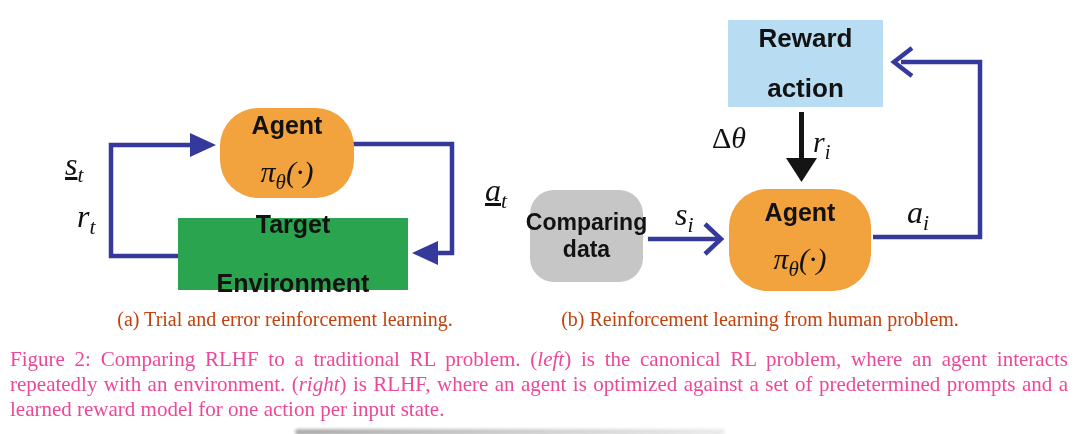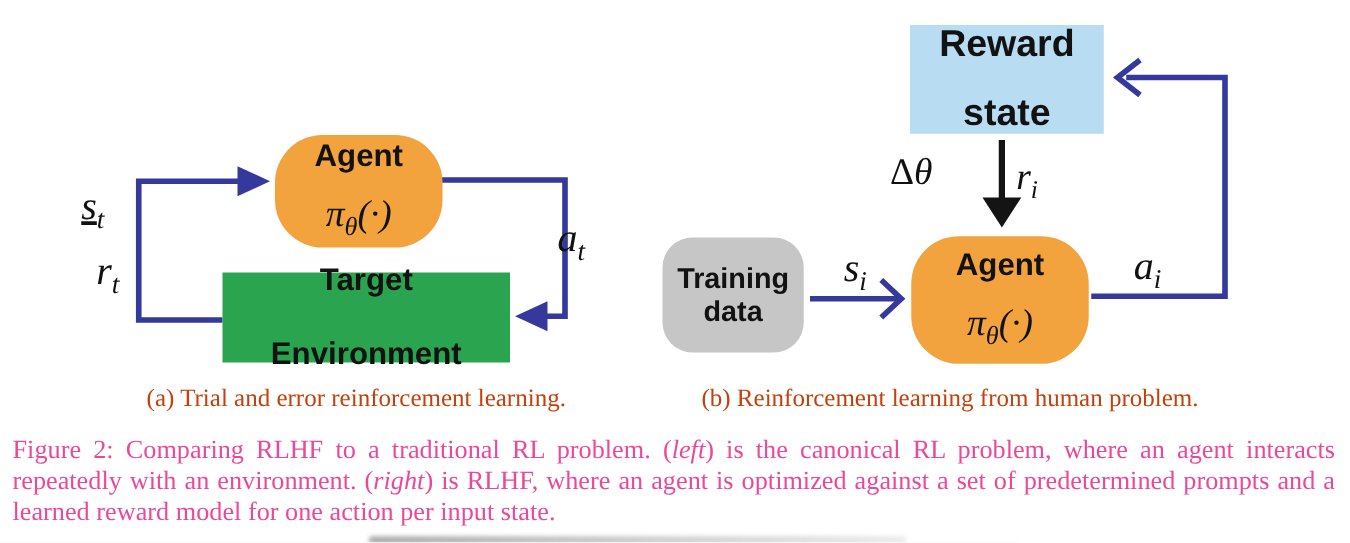--- a/index.html
+++ b/index.html
@@ -30,21 +30,21 @@
   .box .line{display:block;}
   .agent-box{background:var(--orange);border-radius:38px;}
   .agent-box .box-title{font-size:25px;line-height:1.0;}
   .policy{
     font-family:"Liberation Serif","DejaVu Serif",serif;
     font-weight:normal;font-style:italic;
     font-size:30px;line-height:1.05;margin-top:18px;
   }
   .policy sub{font-size:0.7em;font-style:italic;}
   .env-box{background:var(--green);font-size:25px;line-height:1.1;}
-  .reward-box{background:var(--light-blue);font-size:30px;line-height:1.15;gap:20px;}
+  .reward-box{background:var(--light-blue);font-size:26px;line-height:1.15;gap:20px;}
   .training-box{background:var(--gray);border-radius:24px;font-size:23px;line-height:1.18;}
   .mlabel{
     position:absolute;
     font-family:"Liberation Serif","DejaVu Serif",serif;
     font-style:italic;font-size:32px;line-height:1;color:#111;
   }
   .mlabel sub{font-size:0.68em;}
   .mlabel .upright{font-style:normal;}
   .subcaption{
     position:absolute;top:308px;
@@ -91,31 +91,31 @@
     <span class="policy"><span>π</span><sub>θ</sub><span>(·)</span></span>
   </div>
 
   <div class="box env-box" style="left:178px;top:218px;width:230px;height:72px;gap:32px;">
     <span class="line">Target</span>
     <span class="line">Environment</span>
   </div>
 
   <div class="mlabel" style="left:65px;top:148px;text-decoration:underline;"><span>s</span><sub>t</sub></div>
   <div class="mlabel" style="left:77px;top:200px;"><span>r</span><sub>t</sub></div>
-  <div class="mlabel" style="left:446px;top:174px;"><span>a</span><sub>t</sub></div>
+  <div class="mlabel" style="left:485px;top:174px;text-decoration:underline;"><span>a</span><sub>t</sub></div>
 
   <div class="subcaption" style="left:60px;width:450px;">(a) Trial and error reinforcement learning.</div>
 
   <div class="box reward-box" style="left:728px;top:20px;width:155px;height:87px;">
     <span class="line">Reward</span>
-    <span class="line">state</span>
+    <span class="line">action</span>
   </div>
 
   <div class="box training-box" style="left:530px;top:190px;width:113px;height:92px;">
-    <span class="line">Training</span>
+    <span class="line">Comparing</span>
     <span class="line">data</span>
   </div>
 
   <div class="box agent-box" style="left:729px;top:189px;width:142px;height:102px;">
     <span class="box-title">Agent</span>
     <span class="policy"><span>π</span><sub>θ</sub><span>(·)</span></span>
   </div>
 
   <div class="mlabel" style="left:712px;top:123px;font-size:30px;"><span class="upright">Δ</span><span>θ</span></div>
   <div class="mlabel" style="left:813px;top:127px;font-size:30px;"><span>r</span><sub>i</sub></div>

